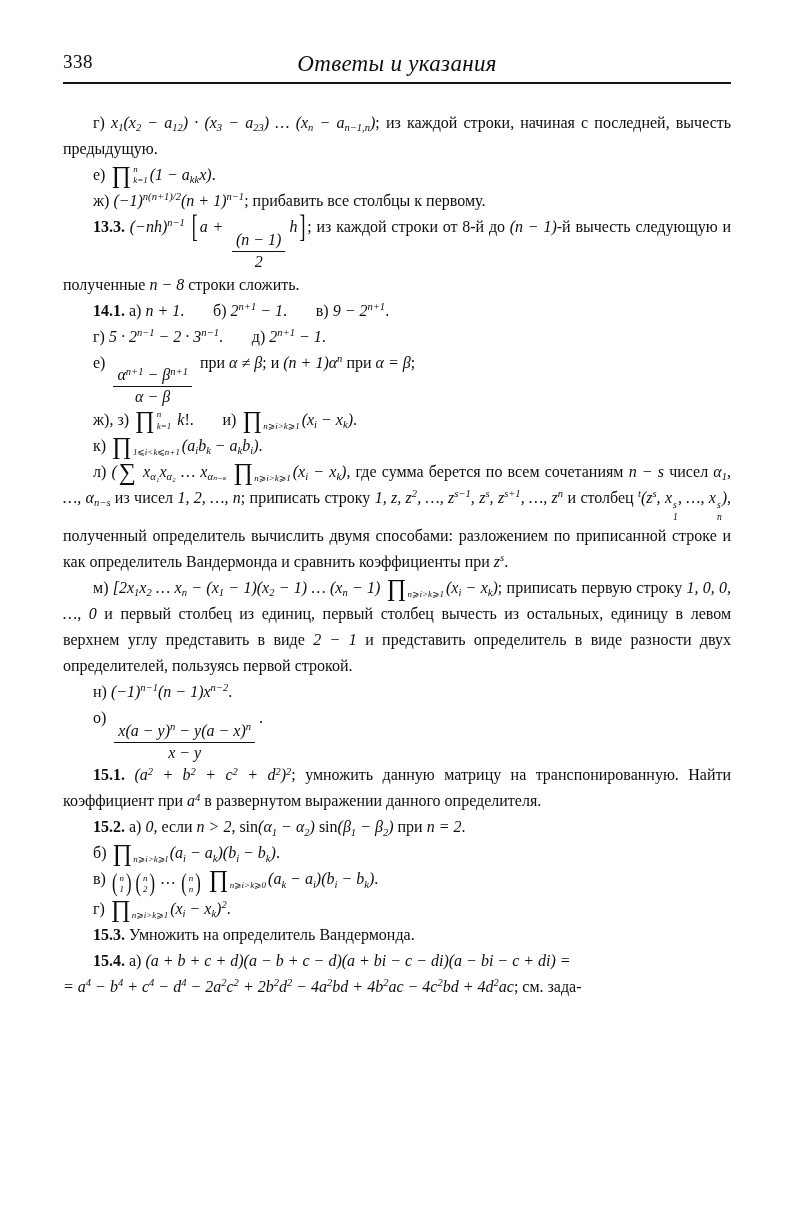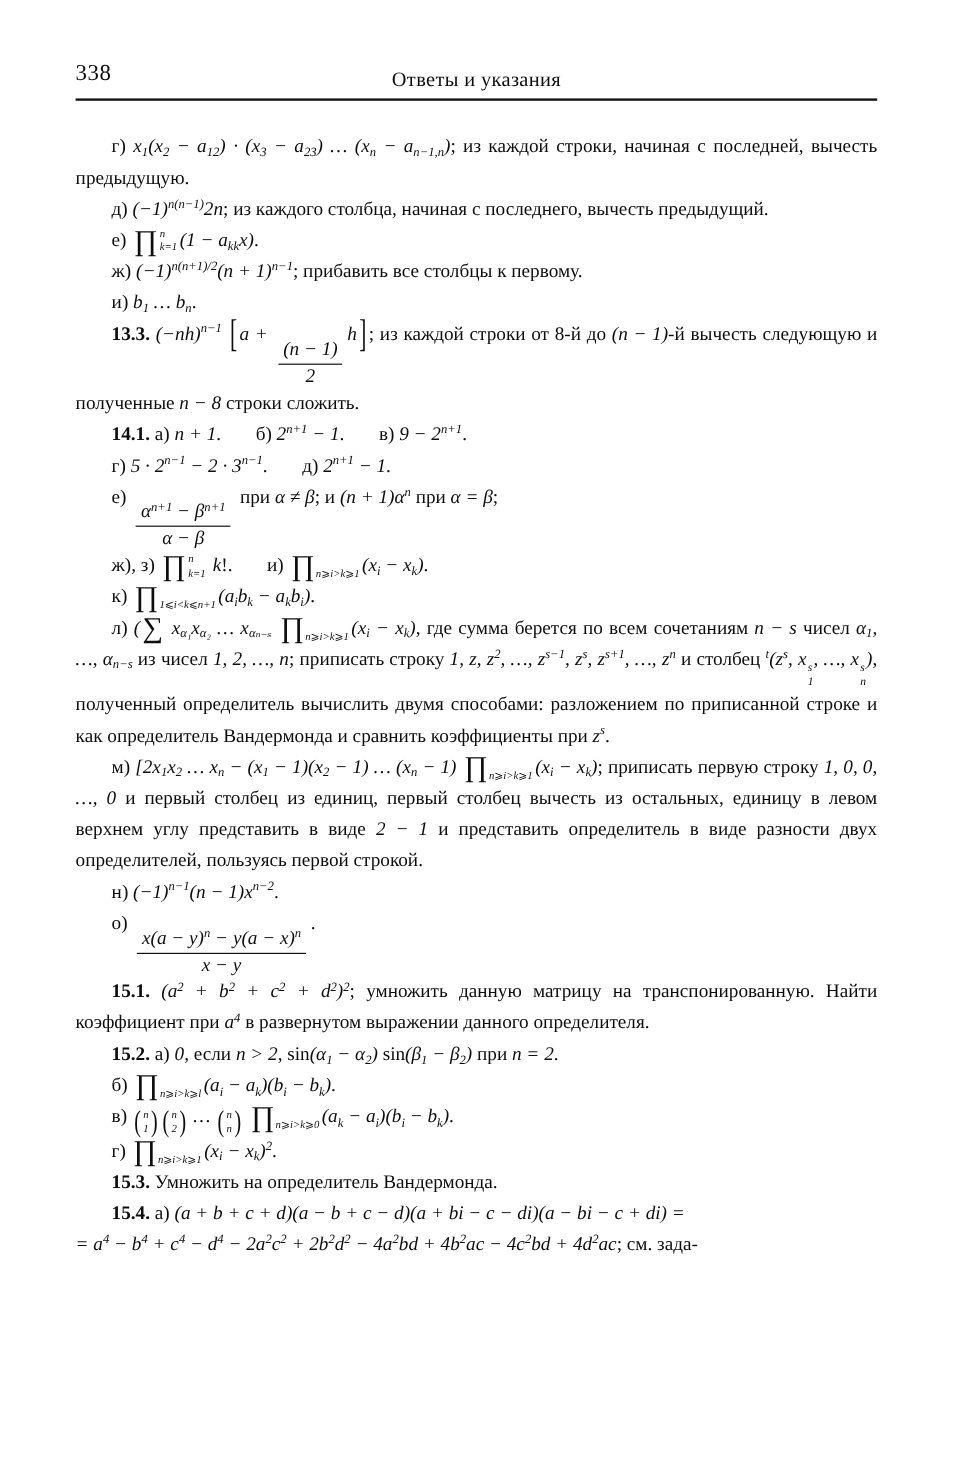--- a/index.html
+++ b/index.html
@@ -8,21 +8,21 @@
     width:794px;height:1230px;
     background:#ffffff;color:#0d0d0d;
     font-family:"Liberation Serif","DejaVu Serif","DejaVu Sans",serif;
     overflow:hidden;
   }
   .page{box-sizing:border-box;width:794px;height:1230px;padding:50px 63px 0 63px;}
   
   .hdr{position:relative;height:32px;}
   .pageno{position:absolute;left:0;bottom:9px;font-size:19px;letter-spacing:.5px;}
   .rtitle{position:absolute;left:0;right:0;bottom:5px;text-align:center;
-          font-size:17px;letter-spacing:.3px;}
+          font-style:italic;font-size:23px;letter-spacing:.3px;}
   .rule{border:none;border-top:2.5px solid #151515;margin:0;}
   
   .content{margin-top:26px;}
   .para{font-size:16px;line-height:26px;text-align:justify;text-indent:30px;margin:0;}
   .para *{text-indent:0;}
   .rm{font-style:normal;}
   .bf{font-weight:bold;font-style:normal;}
   .it{font-style:italic;}
   .sup,.sub{font-size:66%;line-height:0;font-style:italic;position:relative;}
   .sup{top:-0.55em;}
@@ -54,30 +54,28 @@
 <body>
 
 <div class="page">
   <div class="hdr">
     <span class="pageno">338</span>
     <span class="rtitle">Ответы и указания</span>
   </div>
   <hr class="rule">
   <div class="content">
       <div class="para"><span class="rm">г) </span><span class="it">x</span><span class="sub">1</span><span class="it">(x</span><span class="sub">2</span><span class="it"> − a</span><span class="sub">12</span><span class="it">) · (x</span><span class="sub">3</span><span class="it"> − a</span><span class="sub">23</span><span class="it">) … (x</span><span class="sub">n</span><span class="it"> − a</span><span class="sub">n−1,n</span><span class="it">)</span><span class="rm">; из каждой строки, начиная с последней, вычесть предыдущую.</span></div>
-      <div class="para"><span class="rm">д) </span><span class="it">(−1)</span><span class="sup">n(n−1)</span><span class="it">2n</span><span class="rm">; из каждого столбца, начиная с последнего, вычесть предыдущий.</span></div>
       <div class="para"><span class="rm">е) </span><span class="bigop">
           <span class="opsym">∏</span>
           <span class="lims">
             <span>n</span>
             <span>k=1</span>
           </span>
         </span><span class="it">(1 − a</span><span class="sub">kk</span><span class="it">x)</span><span class="rm">.</span></div>
       <div class="para"><span class="rm">ж) </span><span class="it">(−1)</span><span class="sup">n(n+1)/2</span><span class="it">(n + 1)</span><span class="sup">n−1</span><span class="rm">; прибавить все столбцы к первому.</span></div>
-      <div class="para"><span class="rm">и) </span><span class="it">b</span><span class="sub">1</span><span class="it"> … b</span><span class="sub">n</span><span class="rm">.</span></div>
       <div class="para"><span class="bf">13.3.</span><span class="rm">  </span><span class="it">(−nh)</span><span class="sup">n−1</span><span class="rm"> </span><span class="bigp">[</span><span class="it">a + </span><span class="frac">
           <span class="fn"><span class="it">(n − 1)</span></span>
           <span class="fd"><span class="it">2</span></span>
         </span><span class="it">h</span><span class="bigp">]</span><span class="rm">; из каждой строки от 8-й до </span><span class="it">(n − 1)</span><span class="rm">-й вычесть следующую и полученные </span><span class="it">n − 8</span><span class="rm"> строки сложить.</span></div>
       <div class="para"><span class="bf">14.1.</span><span class="rm"> а) </span><span class="it">n + 1</span><span class="rm">.</span><span class="gap"></span><span class="rm">б) </span><span class="it">2</span><span class="sup">n+1</span><span class="it"> − 1</span><span class="rm">.</span><span class="gap"></span><span class="rm">в) </span><span class="it">9 − 2</span><span class="sup">n+1</span><span class="rm">.</span></div>
       <div class="para"><span class="rm">г) </span><span class="it">5 · 2</span><span class="sup">n−1</span><span class="it"> − 2 · 3</span><span class="sup">n−1</span><span class="rm">.</span><span class="gap"></span><span class="rm">д) </span><span class="it">2</span><span class="sup">n+1</span><span class="it"> − 1</span><span class="rm">.</span></div>
       <div class="para"><span class="rm">е) </span><span class="frac">
           <span class="fn"><span class="it">α</span><span class="sup">n+1</span><span class="it"> − β</span><span class="sup">n+1</span></span>
           <span class="fd"><span class="it">α − β</span></span>
         </span><span class="rm"> при </span><span class="it">α ≠ β</span><span class="rm">; и </span><span class="it">(n + 1)α</span><span class="sup">n</span><span class="rm"> при </span><span class="it">α = β</span><span class="rm">;</span></div>

